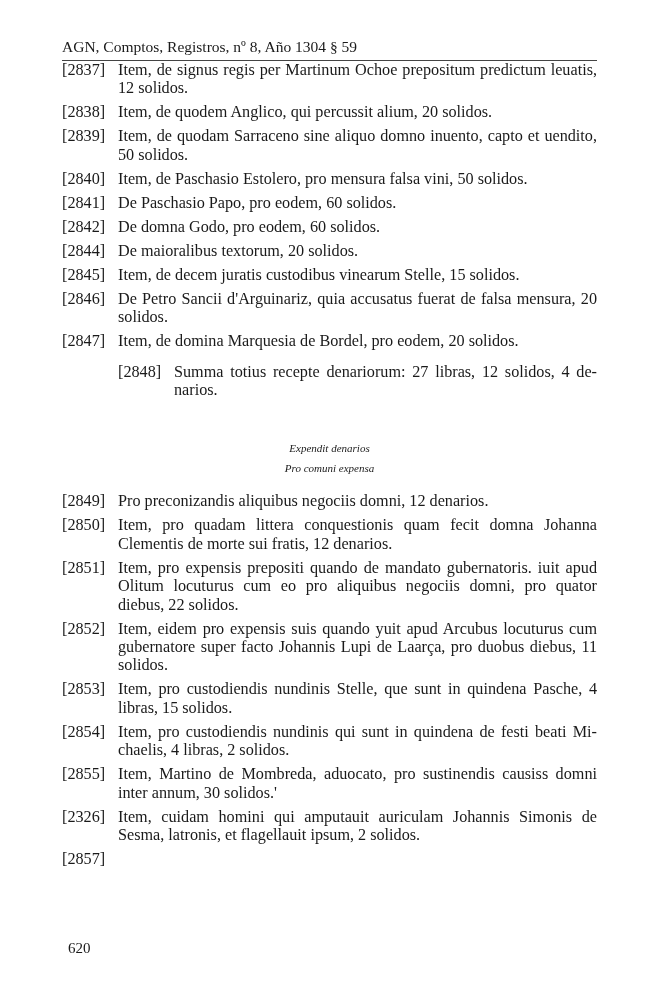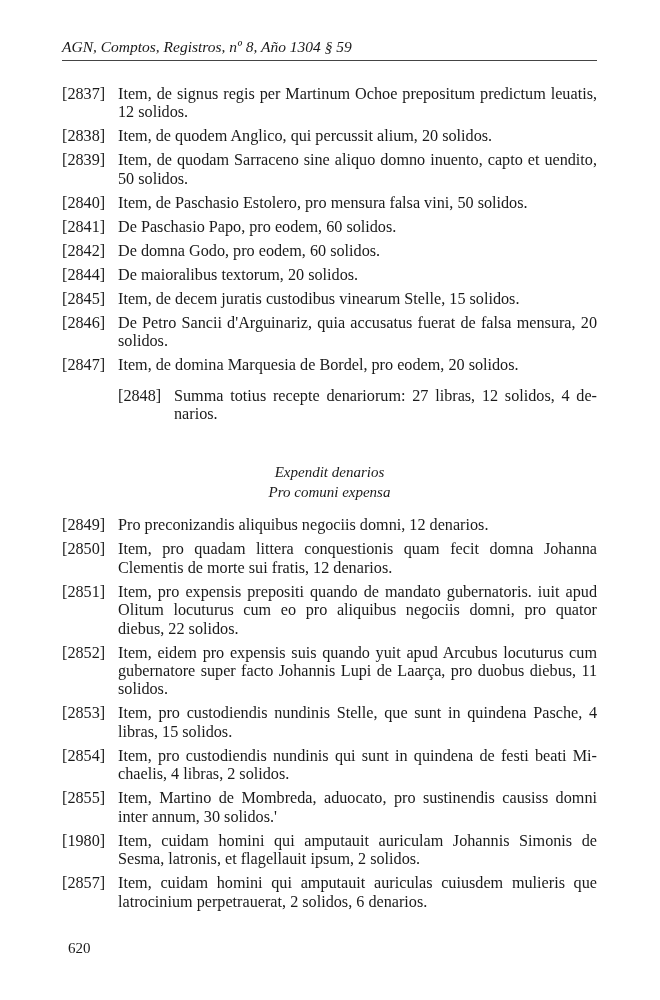--- a/index.html
+++ b/index.html
@@ -1,27 +1,27 @@
 <!DOCTYPE html>
 <html><head>
 <meta charset="utf-8">
 <style>
   html, body { margin: 0; padding: 0; background: #ffffff; }
   body { width: 660px; height: 1000px; position: relative; overflow: hidden;
          font-family: "Liberation Serif", "DejaVu Serif", serif; color: #1a1a1a; }
   .page { position: absolute; left: 62px; top: 38px; width: 535px; }
-  .running-head { font-style: italic; font-size: 15.5px; line-height: 18px; padding-bottom: 4px;
+  .running-head { font-size: 15.5px; line-height: 18px; padding-bottom: 4px;
                   border-bottom: 1.5px solid #444; }
-  .entries { margin-top: 24px; }
+  .entries { }
   .entry { display: flex; font-size: 16.2px; line-height: 18.4px; margin-bottom: 5.6px; }
   .entry .num { flex: 0 0 56px; white-space: nowrap; }
   .entry .txt { flex: 1; text-align: justify; hyphens: manual; }
   .summa { margin-left: 56px; margin-top: 12px; }
   .summa .num { flex: 0 0 56px; }
-  .heading { text-align: center; font-style: italic; font-size: 15px; line-height: 19.5px; }
+  .heading { text-align: center; font-style: italic; font-size: 11px; line-height: 19.5px; }
   .headings { margin-top: 40px; margin-bottom: 14px; }
   .folio { position: absolute; left: 68px; top: 940px; font-size: 15px; }
 </style>
 </head>
 <body>
 
 <div class="page">
   <div class="running-head">AGN, Comptos, Registros, nº 8, Año 1304 § 59</div>
 
   <div class="entries">
@@ -100,23 +100,22 @@
       </div>
     <div class="entry">
         <span class="num">[2854]</span>
         <span class="txt">Item, pro custodiendis nundinis qui sunt in quindena de festi beati Mi­chaelis, 4 libras, 2 solidos.</span>
       </div>
     <div class="entry">
         <span class="num">[2855]</span>
         <span class="txt">Item, Martino de Mombreda, aduocato, pro sustinendis causiss domni inter annum, 30 solidos.'</span>
       </div>
     <div class="entry">
-        <span class="num">[1980]</span>
+        <span class="num">[2326]</span>
         <span class="txt">Item, cuidam homini qui amputauit auriculam Johannis Simonis de Sesma, latronis, et flagellauit ipsum, 2 solidos.</span>
       </div>
     <div class="entry">
         <span class="num">[2857]</span>
-        <span class="txt">Item, cuidam homini qui amputauit auriculas cuiusdem mulieris que latrocinium perpetrauerat, 2 solidos, 6 denarios.</span>
       </div>
   </div>
 </div>
 
 <div class="folio">620</div>
 
 </body></html>

